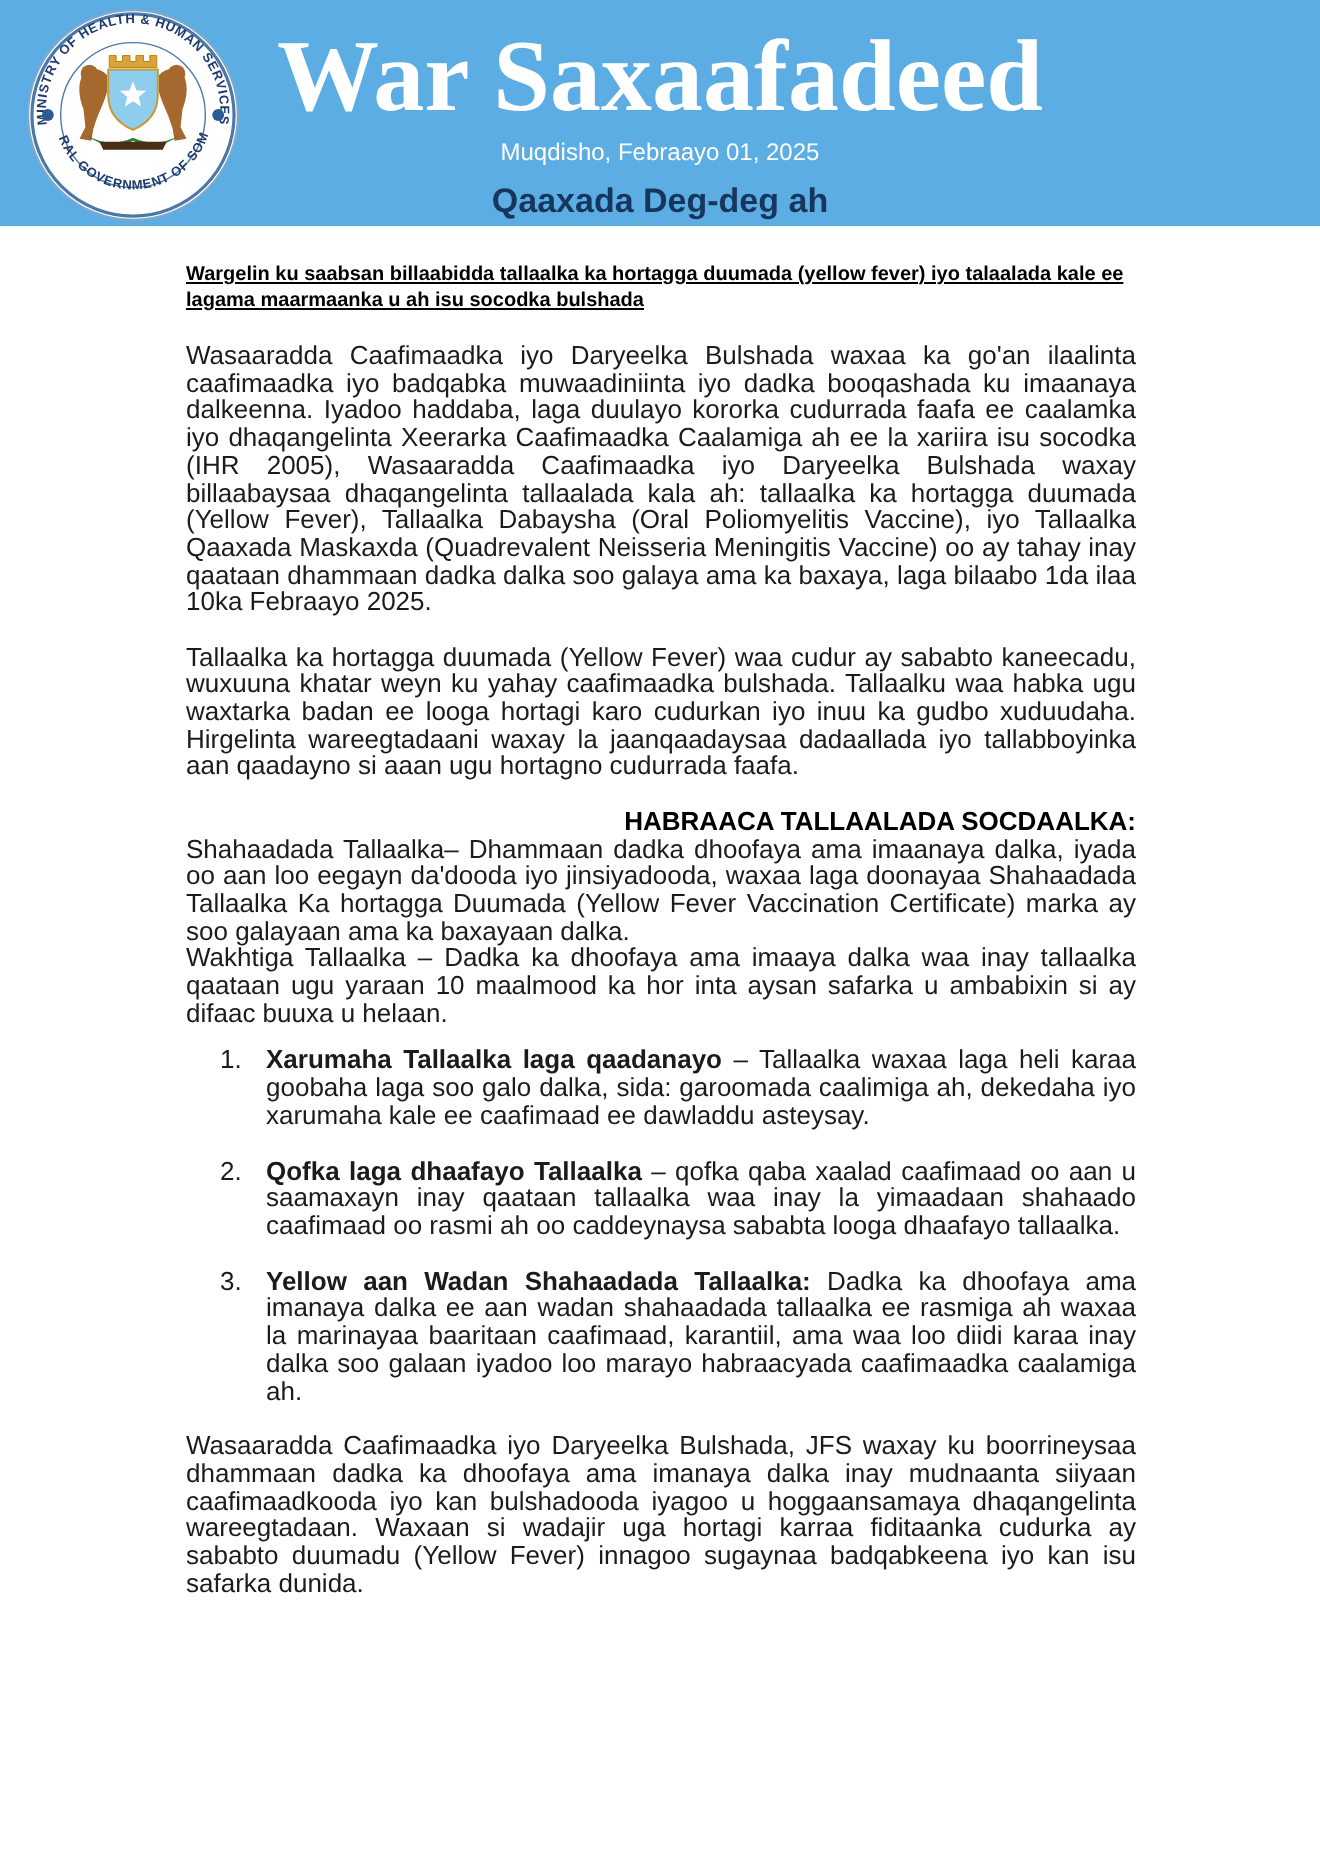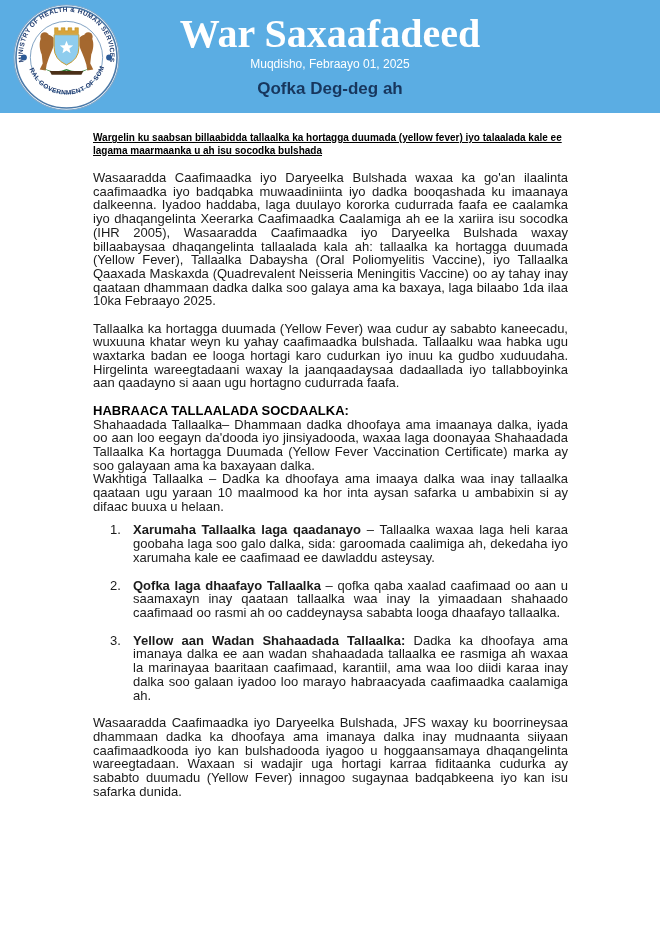--- a/index.html
+++ b/index.html
@@ -35,21 +35,21 @@
     font-weight: bold;
     font-size: 6.6px;
     letter-spacing: 0.4px;
     fill: #1F3B6E;
   }
   .head-title {
     margin: 0;
     padding-top: 13px;
     font-family: "Liberation Serif", serif;
     font-weight: bold;
-    font-size: 40px;
+    font-size: 51px;
     line-height: 1.05;
     color: #ffffff;
   }
   .head-date {
     margin-top: 2px;
     font-size: 12px;
     color: #ffffff;
   }
   .head-banner {
     margin-top: 8px;
@@ -77,20 +77,21 @@
     text-align: justify;
   }
   .doc p.tight { margin-bottom: 0; }
   .doc p.after-list { margin-top: 12px; }
   .section-heading {
     margin: 0;
     font-size: 13px;
     font-weight: bold;
     line-height: 14px;
     color: #000000;
+    text-align: right;
   }
   .vax-list {
     list-style: none;
     margin: 10px 0 0 0;
     padding: 0;
   }
   .vax-item {
     display: flex;
     margin-bottom: 14px;
     font-size: 13px;
@@ -141,21 +142,21 @@
 
           <polygon points="54,37 55.8,41.6 60.7,41.8 56.9,44.9 58.1,49.7 54,47 49.9,49.7 51.1,44.9 47.3,41.8 52.2,41.6" fill="#ffffff"></polygon>
 
           <path d="M30,64 Q42,73 54,67 Q66,73 78,64 Q66,71 54,65.5 Q42,71 30,64 Z" fill="#2E7D32"></path>
           <path d="M37,67.5 L71,67.5 L69,71.5 L39,71.5 Z" fill="#4A2F17"></path>
         </g>
       </svg>
     </div>
     <h1 class="head-title">War Saxaafadeed</h1>
     <div class="head-date">Muqdisho, Febraayo 01, 2025</div>
-    <div class="head-banner">Qofka Deg-deg ah</div>
+    <div class="head-banner">Qaaxada Deg-deg ah</div>
   </header>
 
   <main class="doc">
     <h2 class="doc-heading">Wargelin ku saabsan billaabidda tallaalka ka hortagga duumada (yellow fever) iyo talaalada kale ee lagama maarmaanka u ah isu socodka bulshada</h2>
 
     <p>Wasaaradda Caafimaadka iyo Daryeelka Bulshada waxaa ka go'an ilaalinta caafimaadka iyo badqabka muwaadiniinta iyo dadka booqashada ku imaanaya dalkeenna. Iyadoo haddaba, laga duulayo kororka cudurrada faafa ee caalamka iyo dhaqangelinta Xeerarka Caafimaadka Caalamiga ah ee la xariira isu socodka (IHR 2005), Wasaaradda Caafimaadka iyo Daryeelka Bulshada waxay billaabaysaa dhaqangelinta tallaalada kala ah: tallaalka ka hortagga duumada (Yellow Fever), Tallaalka Dabaysha (Oral Poliomyelitis Vaccine), iyo Tallaalka Qaaxada Maskaxda (Quadrevalent Neisseria Meningitis Vaccine) oo ay tahay inay qaataan dhammaan dadka dalka soo galaya ama ka baxaya, laga bilaabo 1da ilaa 10ka Febraayo 2025.</p>
 
     <p>Tallaalka ka hortagga duumada (Yellow Fever) waa cudur ay sababto kaneecadu, wuxuuna khatar weyn ku yahay caafimaadka bulshada. Tallaalku waa habka ugu waxtarka badan ee looga hortagi karo cudurkan iyo inuu ka gudbo xuduudaha. Hirgelinta wareegtadaani waxay la jaanqaadaysaa dadaallada iyo tallabboyinka aan qaadayno si aaan ugu hortagno cudurrada faafa.</p>
 
     <h3 class="section-heading">HABRAACA TALLAALADA SOCDAALKA:</h3>

